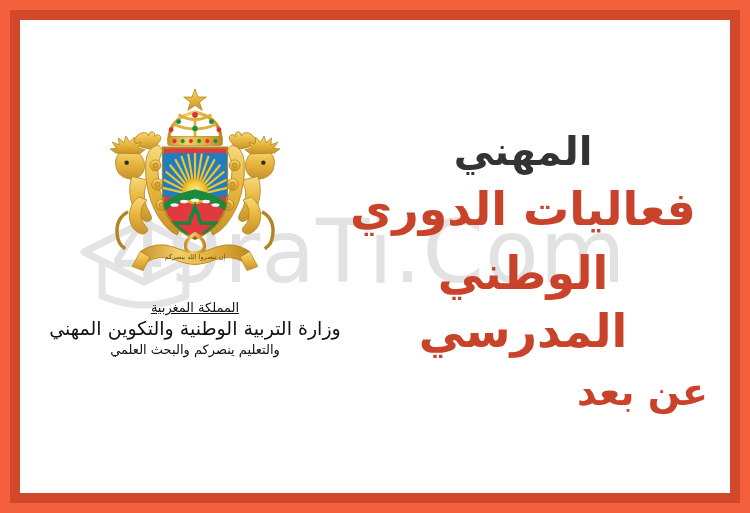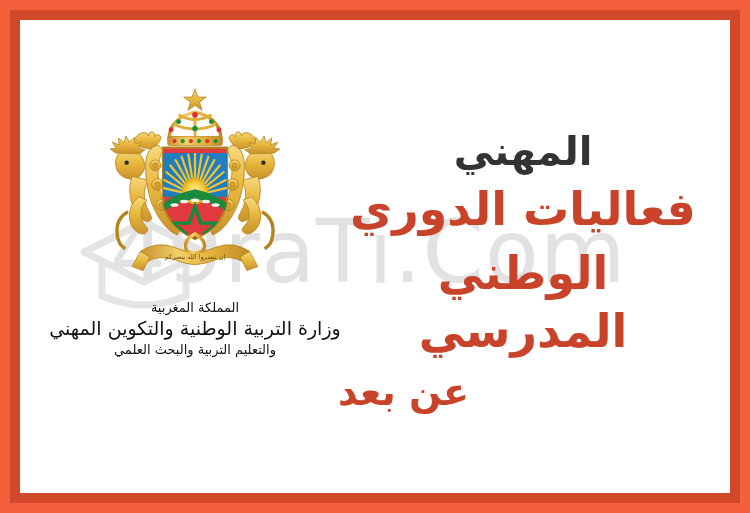--- a/index.html
+++ b/index.html
@@ -90,21 +90,21 @@
   .ministry {
     margin-top: 12px;
     direction: rtl;
     color: #111111;
     font-family: "DejaVu Sans", "Liberation Sans", sans-serif;
   }
   .ministry div {
     line-height: 1.32;
     white-space: nowrap;
   }
-  .min-1 { font-size: 13px; }
+  .min-1 { font-size: 13px; text-decoration: underline; }
   .min-2 { font-size: 19px; }
   .min-3 { font-size: 13px; }
 
   
   .right-col {
     position: absolute;
     right: 22px;
     top: 108px;
     width: 370px;
     z-index: 3;
@@ -124,21 +124,21 @@
     color: #c8432a;
     line-height: 1.26;
     margin-top: 6px;
   }
   .line-tail {
     font-size: 38px;
     font-weight: 700;
     color: #c8432a;
     line-height: 1.26;
     margin-top: 8px;
-    text-align: left;
+    text-align: right;
   }
 </style>
 </head>
 <body>
 
 <div class="canvas">
 
   <div class="stage">
 
     <div class="watermark">
@@ -316,21 +316,21 @@
 
             <path d="M150 222 q-14 8 -14 18 q0 10 14 10 q14 0 14 -10 q0 -10 -14 -18 Z" fill="none" stroke="url(#gGoldH)" stroke-width="5"></path>
             <text x="150" y="259" text-anchor="middle" font-size="9.5" fill="#6d4d10" font-family="'DejaVu Sans','Liberation Sans',sans-serif">إن تنصروا الله ينصركم</text>
           </g>
         </svg>
       </div>
 
       <div class="ministry">
         <div class="min-1">المملكة المغربية</div>
         <div class="min-2">وزارة التربية الوطنية والتكوين المهني</div>
-        <div class="min-3">والتعليم التربية والبحث العلمي</div>
+        <div class="min-3">والتعليم ينصركم والبحث العلمي</div>
       </div>
     </div>
 
     <div class="right-col">
       <div class="line-kicker">المهني</div>
       <div class="line-main">فعاليات الدوري</div>
       <div class="line-main">الوطني المدرسي</div>
       <div class="line-tail">عن بعد</div>
     </div>
 

